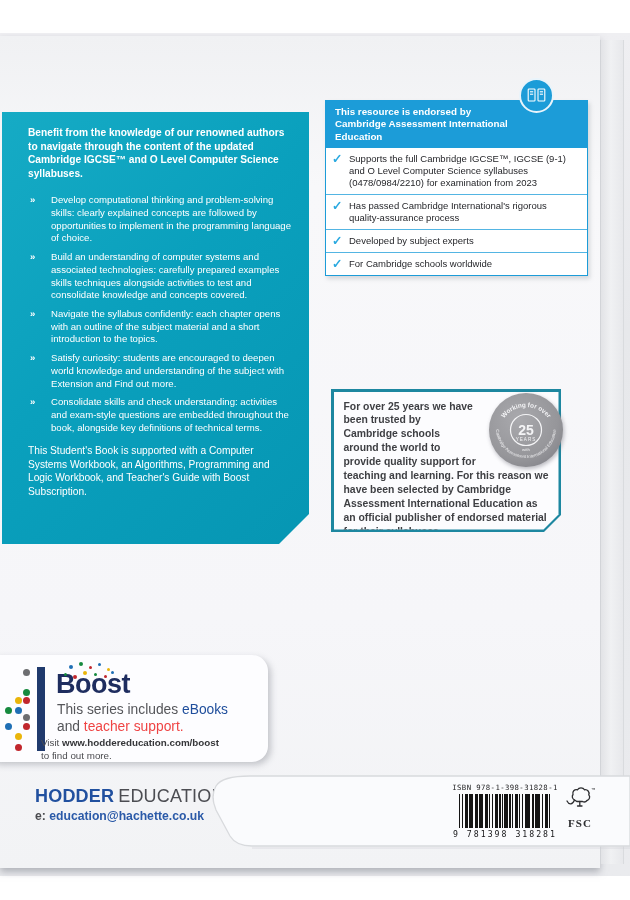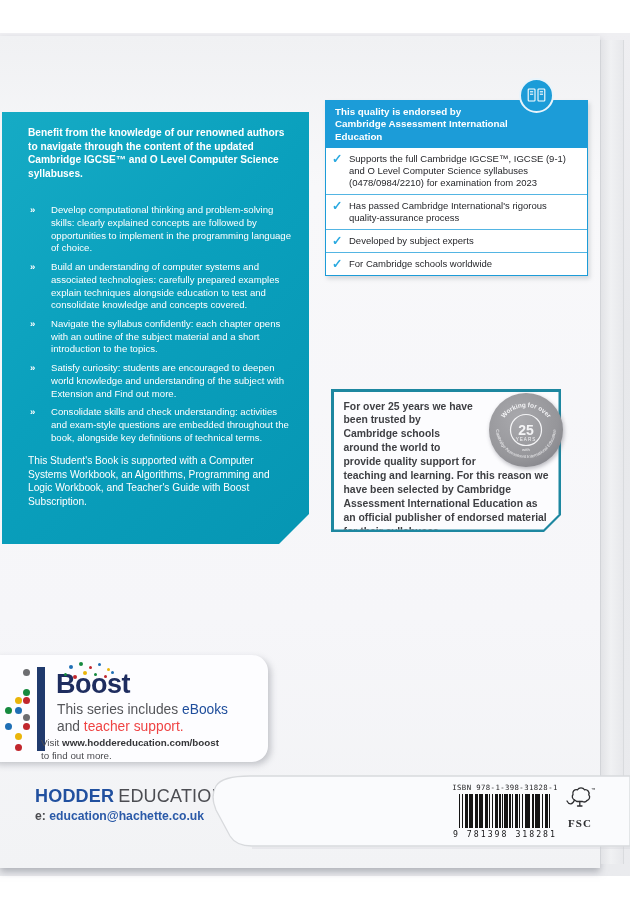--- a/index.html
+++ b/index.html
@@ -13,21 +13,21 @@
   .page-edges{position:absolute;left:600px;top:40px;width:22px;height:824px;
         background:linear-gradient(90deg,#e2e3e6,#f0f1f3 45%,#e7e8eb);
         border-left:1px solid #d2d4d8;border-right:1px solid #d9dbde;}
 
   
   .blurb-panel{position:absolute;left:2px;top:112px;width:307px;height:432px;box-sizing:border-box;
         background:linear-gradient(135deg,#16abc5,#0aa0bd 45%,#0696b3);
         clip-path:polygon(0 0,100% 0,100% calc(100% - 30px),calc(100% - 30px) 100%,0 100%);
         padding:14px 16px 0 26px;color:#fff;
         filter:drop-shadow(5px 5px 5px rgba(108,113,124,.55));}
-  .blurb-intro{font-size:10.2px;line-height:13.6px;font-weight:700;margin-bottom:24px;}
+  .blurb-intro{font-size:10.2px;line-height:13.6px;font-weight:700;margin-bottom:14px;}
   .bullet-row{display:flex;margin-bottom:6px;}
   .bullet-marker{flex:none;width:21px;padding-left:2px;font-size:9.6px;font-weight:700;}
   .bullet-text{flex:1;font-size:9.6px;line-height:12.7px;}
   .bullet-lead{font-weight:400;}
   .blurb-closing{font-size:10.2px;line-height:13.5px;margin-top:10px;}
 
   
   .endorse-box{position:absolute;left:325px;top:100px;width:263px;box-sizing:border-box;
         background:#ffffff;border:1.5px solid #1c9cd8;
         box-shadow:2px 3px 4px rgba(130,135,145,.28);}
@@ -105,41 +105,41 @@
 
   <div class="blurb-panel">
     <div class="blurb-intro">Benefit from the knowledge of our renowned authors to navigate through the content of the updated Cambridge IGCSE™ and O Level Computer Science syllabuses.</div>
 
     <div class="bullet-row">
       <span class="bullet-marker">»</span>
       <span class="bullet-text"><span class="bullet-lead">Develop computational thinking and problem-solving skills:</span><span> clearly explained concepts are followed by opportunities to implement in the programming language of choice.</span></span>
     </div>
     <div class="bullet-row">
       <span class="bullet-marker">»</span>
-      <span class="bullet-text"><span class="bullet-lead">Build an understanding of computer systems and associated technologies:</span><span> carefully prepared examples explain techniques alongside education to test and consolidate knowledge and concepts covered.</span></span>
+      <span class="bullet-text"><span class="bullet-lead">Build an understanding of computer systems and associated technologies:</span><span> carefully prepared examples skills techniques alongside activities to test and consolidate knowledge and concepts covered.</span></span>
     </div>
     <div class="bullet-row">
       <span class="bullet-marker">»</span>
       <span class="bullet-text"><span class="bullet-lead">Navigate the syllabus confidently:</span><span> each chapter opens with an outline of the subject material and a short introduction to the topics.</span></span>
     </div>
     <div class="bullet-row">
       <span class="bullet-marker">»</span>
       <span class="bullet-text"><span class="bullet-lead">Satisfy curiosity:</span><span> students are encouraged to deepen world knowledge and understanding of the subject with Extension and Find out more.</span></span>
     </div>
     <div class="bullet-row">
       <span class="bullet-marker">»</span>
       <span class="bullet-text"><span class="bullet-lead">Consolidate skills and check understanding:</span><span> activities and exam-style questions are embedded throughout the book, alongside key definitions of technical terms.</span></span>
     </div>
 
     <div class="blurb-closing">This Student's Book is supported with a Computer Systems Workbook, an Algorithms, Programming and Logic Workbook, and Teacher's Guide with Boost Subscription.</div>
   </div>
 
   <div class="endorse-box">
     <div class="endorse-header">
-      <div>This quality is endorsed by</div>
+      <div>This resource is endorsed by</div>
       <div>Cambridge Assessment International Education</div>
     </div>
     <div class="endorse-item">
       <span class="check-icon">✓</span>
       <span>Supports the full Cambridge IGCSE™, IGCSE (9-1) and O Level Computer Science syllabuses (0478/0984/2210) for examination from 2023</span>
     </div>
     <div class="endorse-item">
       <span class="check-icon">✓</span>
       <span>Has passed Cambridge International's rigorous quality-assurance process</span>
     </div>

